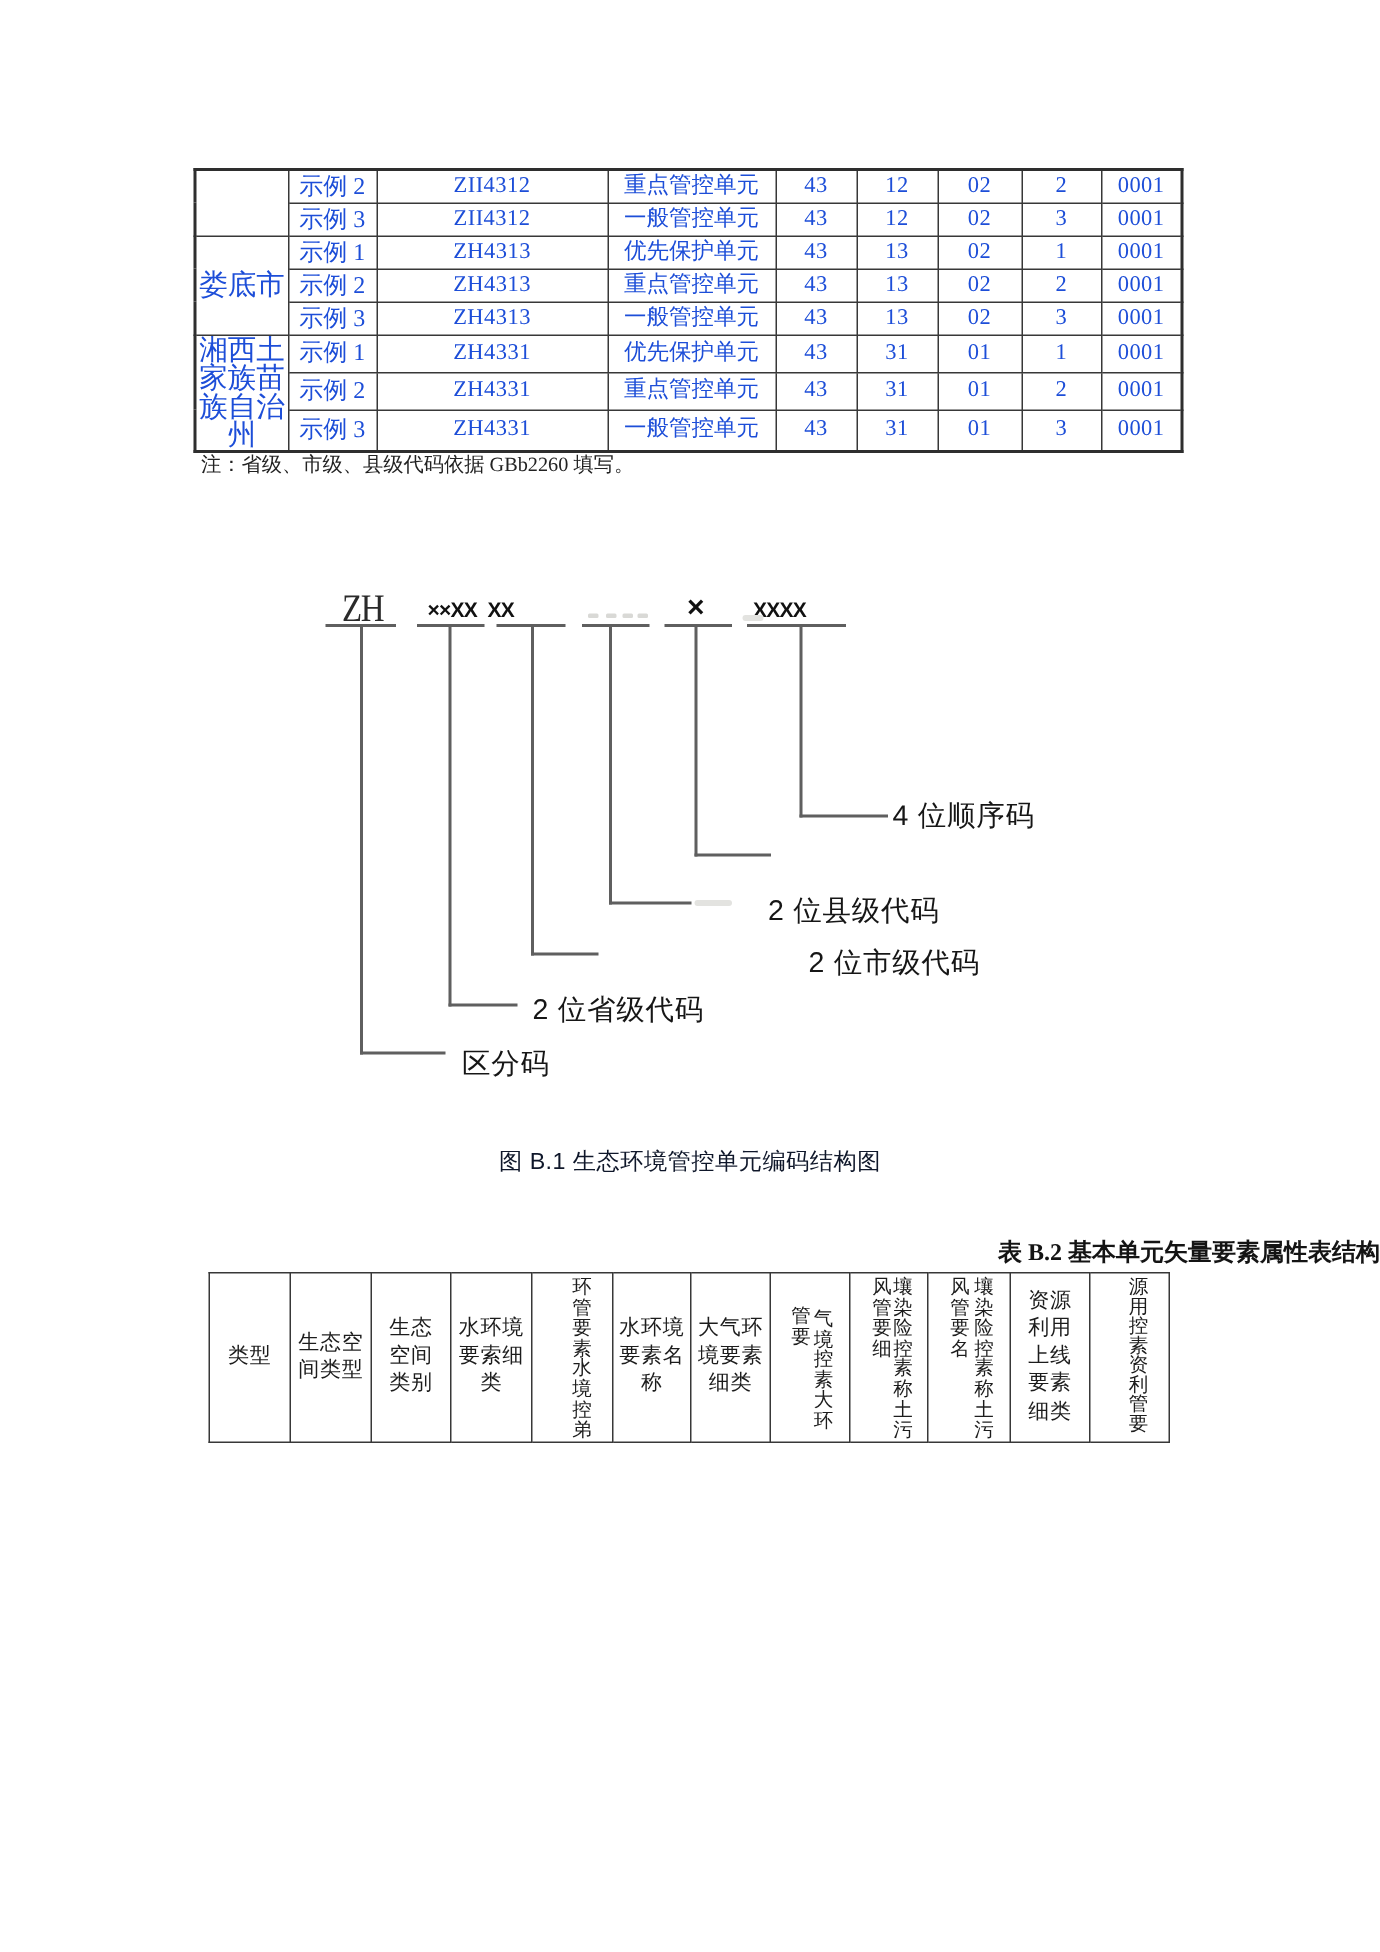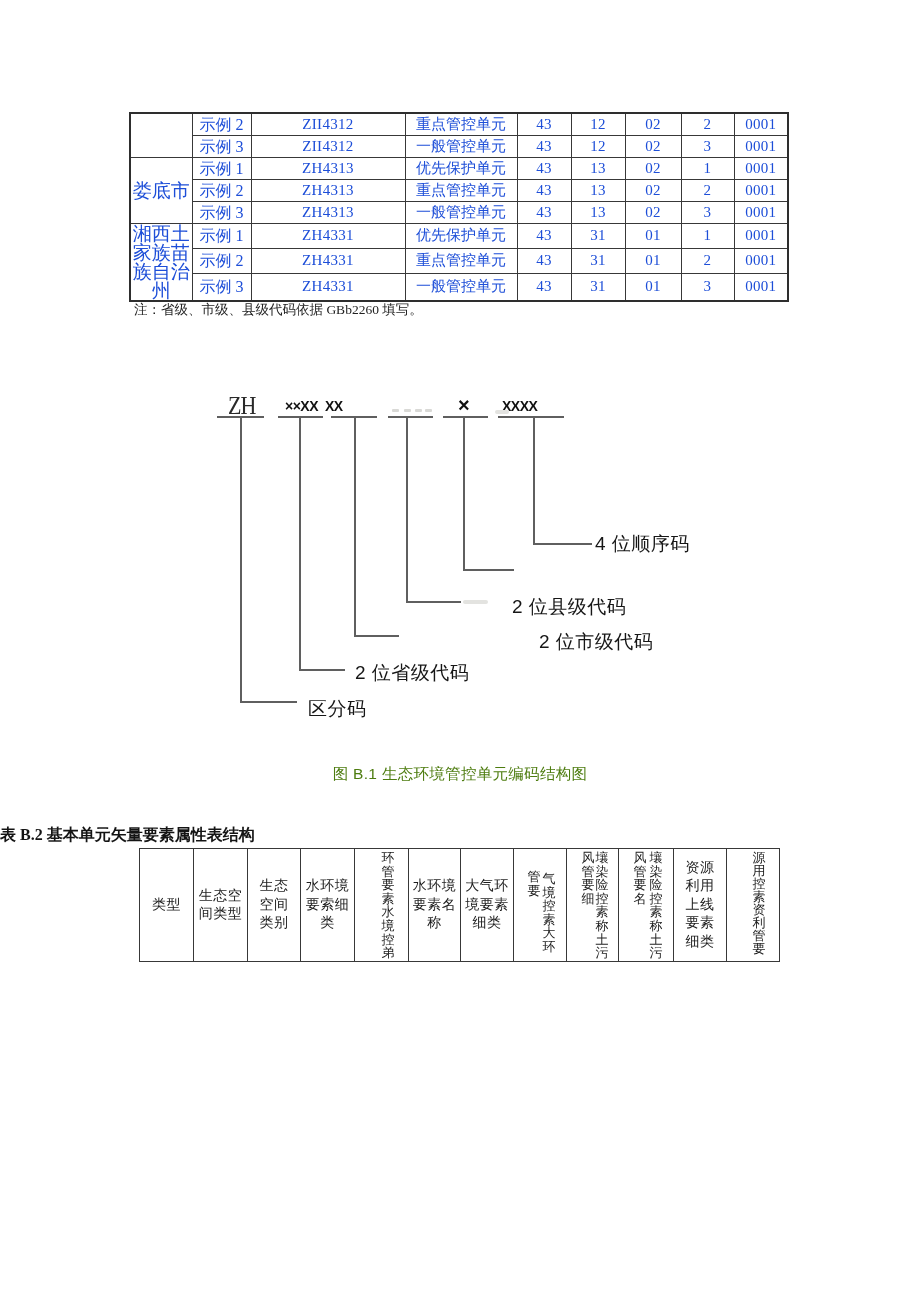--- a/index.html
+++ b/index.html
@@ -45,24 +45,24 @@
   .dg-h{position:absolute;height:2px;background:#5f5f5f;}
   .dg-label{
     position:absolute;font-family:"Liberation Sans",sans-serif;
     font-size:19px;color:#161616;white-space:pre;letter-spacing:0.5px;
   }
   .dg-faint{position:absolute;background:#d9d9d6;height:3px;border-radius:1px;}
   .dg-smudge{position:absolute;background:#e3e3e0;border-radius:2px;}
   
   .fig-caption{
     position:absolute;left:0;top:764px;width:920px;text-align:center;
-    font-family:"Liberation Sans",sans-serif;font-size:15.5px;color:#4d7c0f;letter-spacing:0.3px;
+    font-family:"Liberation Sans",sans-serif;font-size:15.5px;color:#0f172a;letter-spacing:0.3px;
   }
   .tbl-caption{
-    position:absolute;left:0;top:825px;width:920px;text-align:left;
+    position:absolute;left:0;top:825px;width:920px;text-align:right;
     font-family:"Liberation Serif",serif;font-weight:bold;font-size:16px;color:#141414;letter-spacing:0px;
   }
   
   table.t2{
     position:absolute;left:139px;top:848px;
     border-collapse:collapse;table-layout:fixed;
     font-size:14px;color:#1c1c1c;
   }
   table.t2{border:1.5px solid #2e2e2e;}
   table.t2 td{

